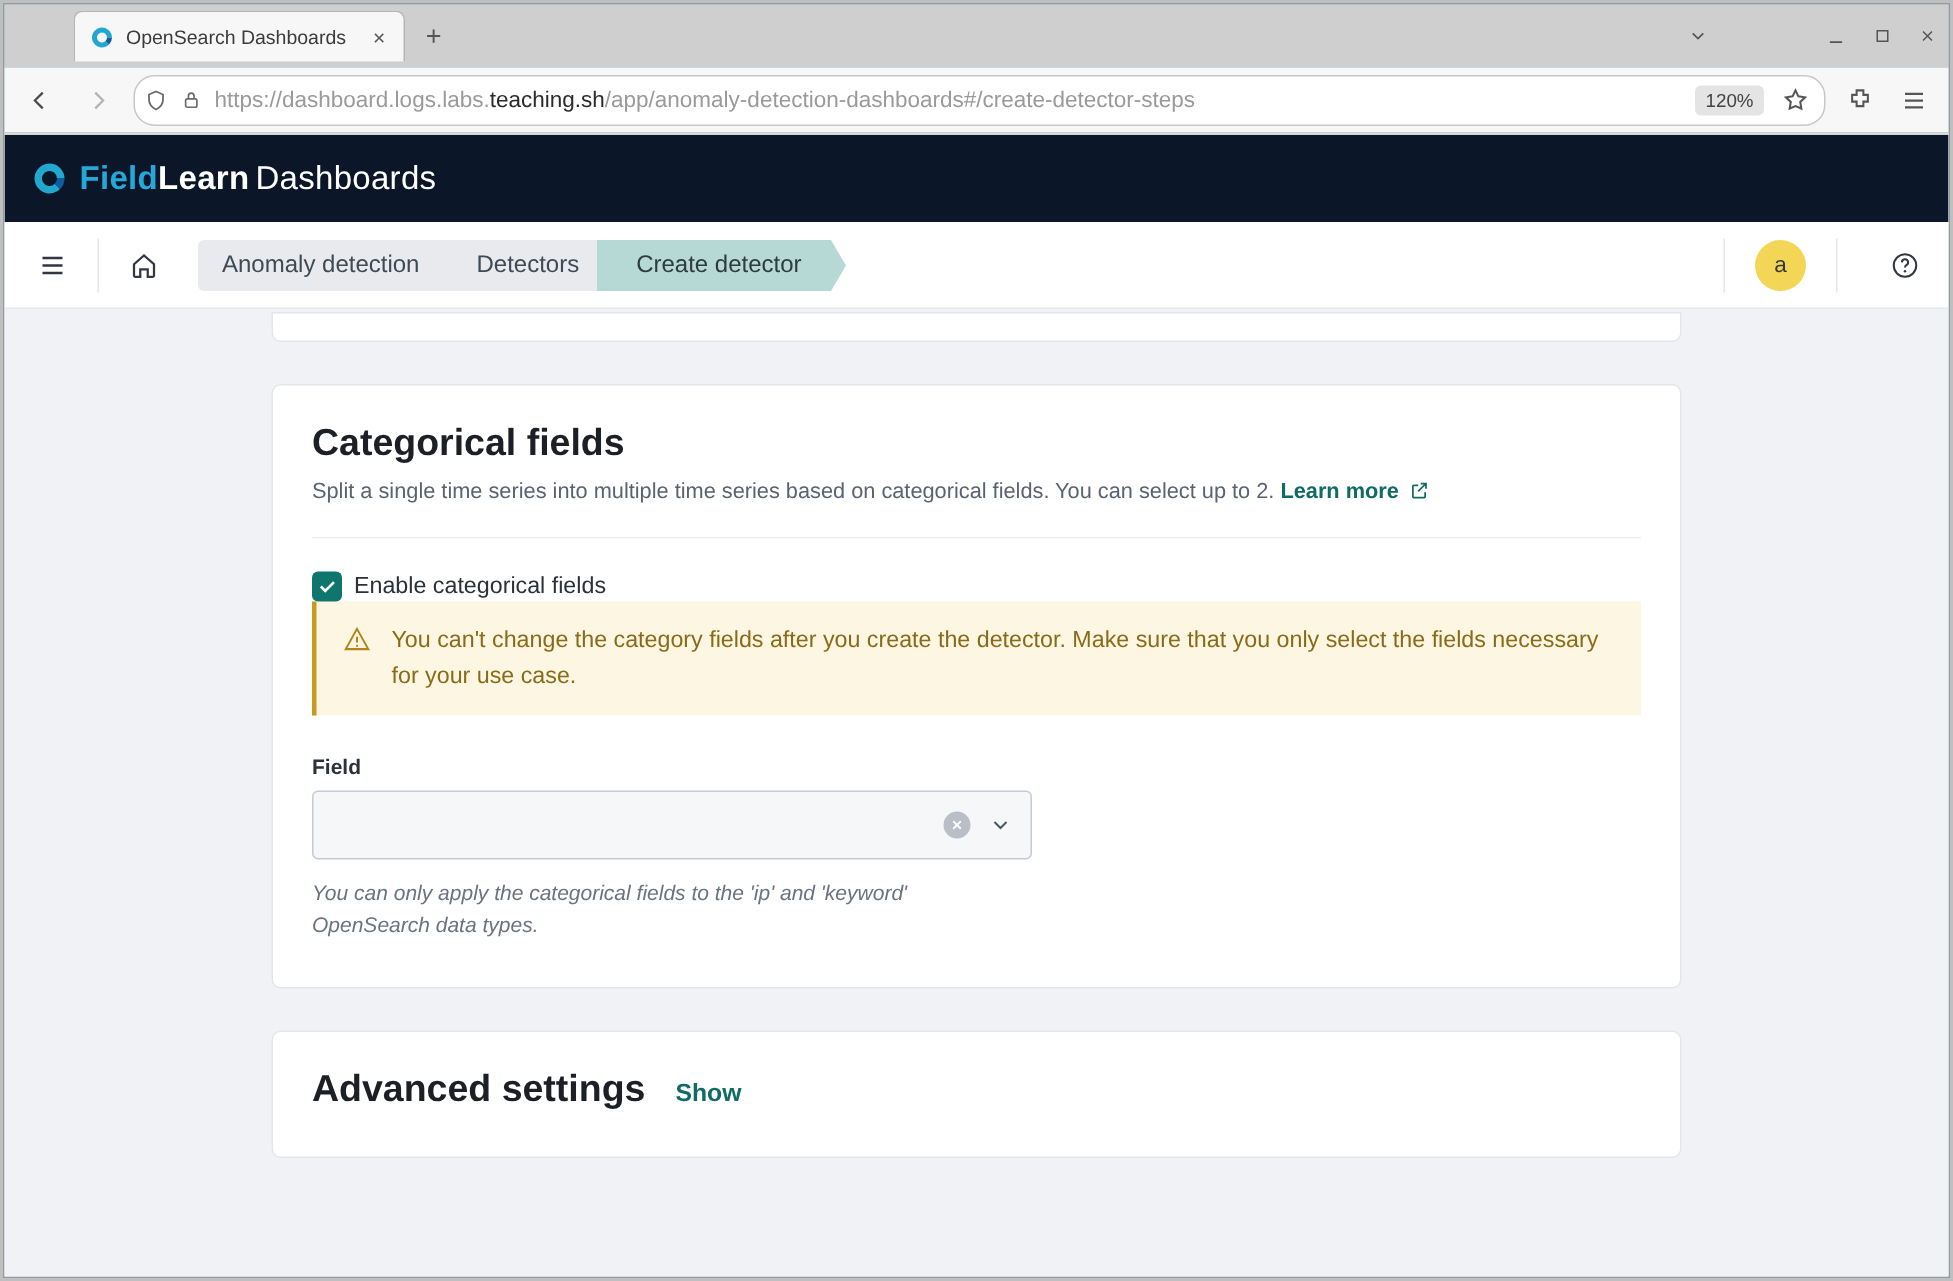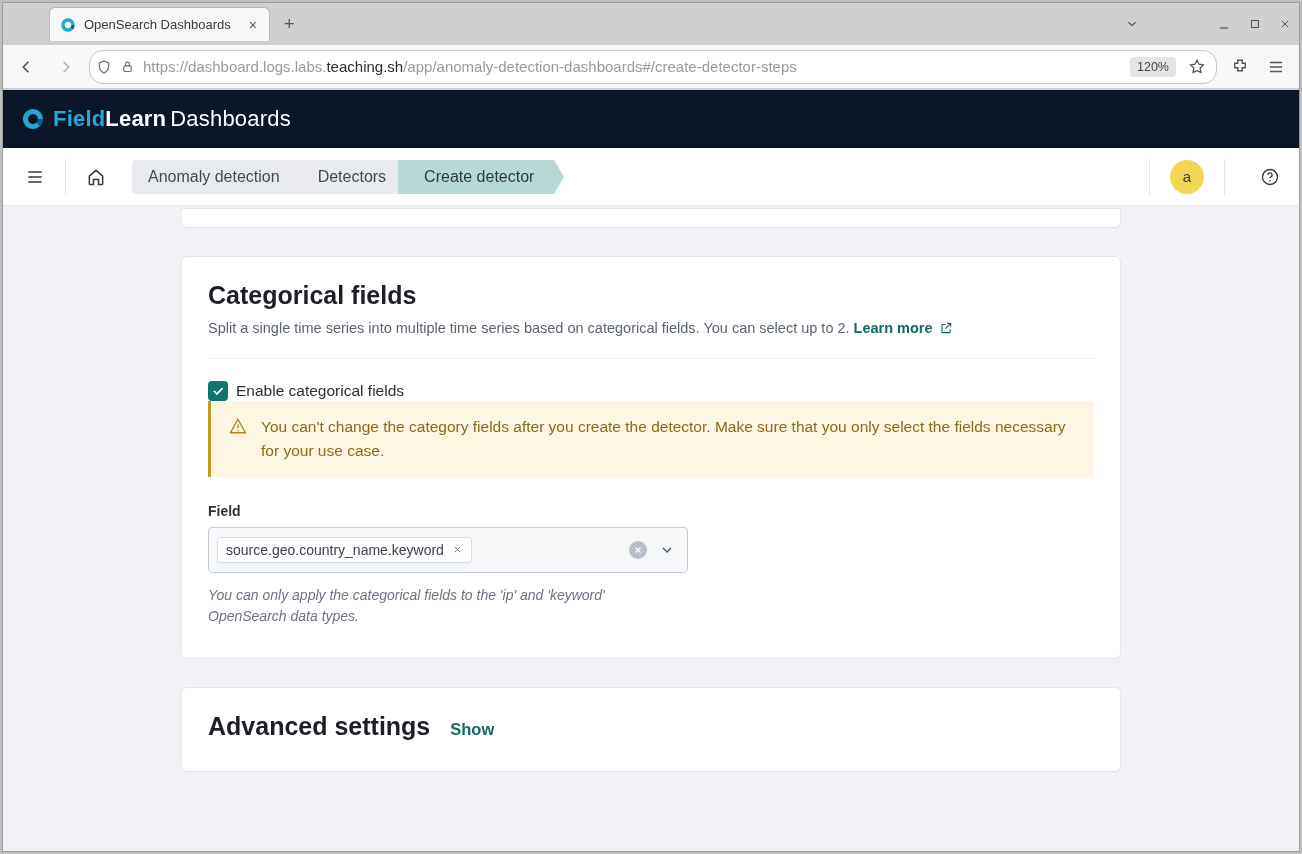--- a/index.html
+++ b/index.html
@@ -463,28 +463,20 @@
                   <path fill="none" stroke="#b5851c" stroke-width="1.8" d="M12 3l10 18H2zM12 10v5"></path>
                   <circle cx="12" cy="18" r="1" fill="#b5851c"></circle>
                 </svg>
             </span>
             <span>You can't change the category fields after you create the detector. Make sure that you only select the fields necessary for your use case.</span>
           </div>
 
           <div class="field-block">
             <div class="field-label">Field</div>
             <div class="combo">
-              <span class="pill">
-                <span>source.geo.country_name.keyword</span>
-                <span class="pill-remove">
-                  <svg width="11" height="11" viewBox="0 0 24 24">
-                      <path stroke="#6b7280" stroke-width="2" d="M6 6l12 12M18 6L6 18"></path>
-                    </svg>
-                </span>
-              </span>
               <span class="combo-spacer"></span>
               <span class="combo-clear">
                 <svg width="10" height="10" viewBox="0 0 24 24">
                     <path stroke="#fff" stroke-width="3" d="M6 6l12 12M18 6L6 18"></path>
                   </svg>
               </span>
               <span class="combo-chevron">
                 <svg width="16" height="16" viewBox="0 0 24 24">
                     <path fill="none" stroke="#4b5563" stroke-width="2" d="M6 9l6 6 6-6"></path>
                   </svg>

